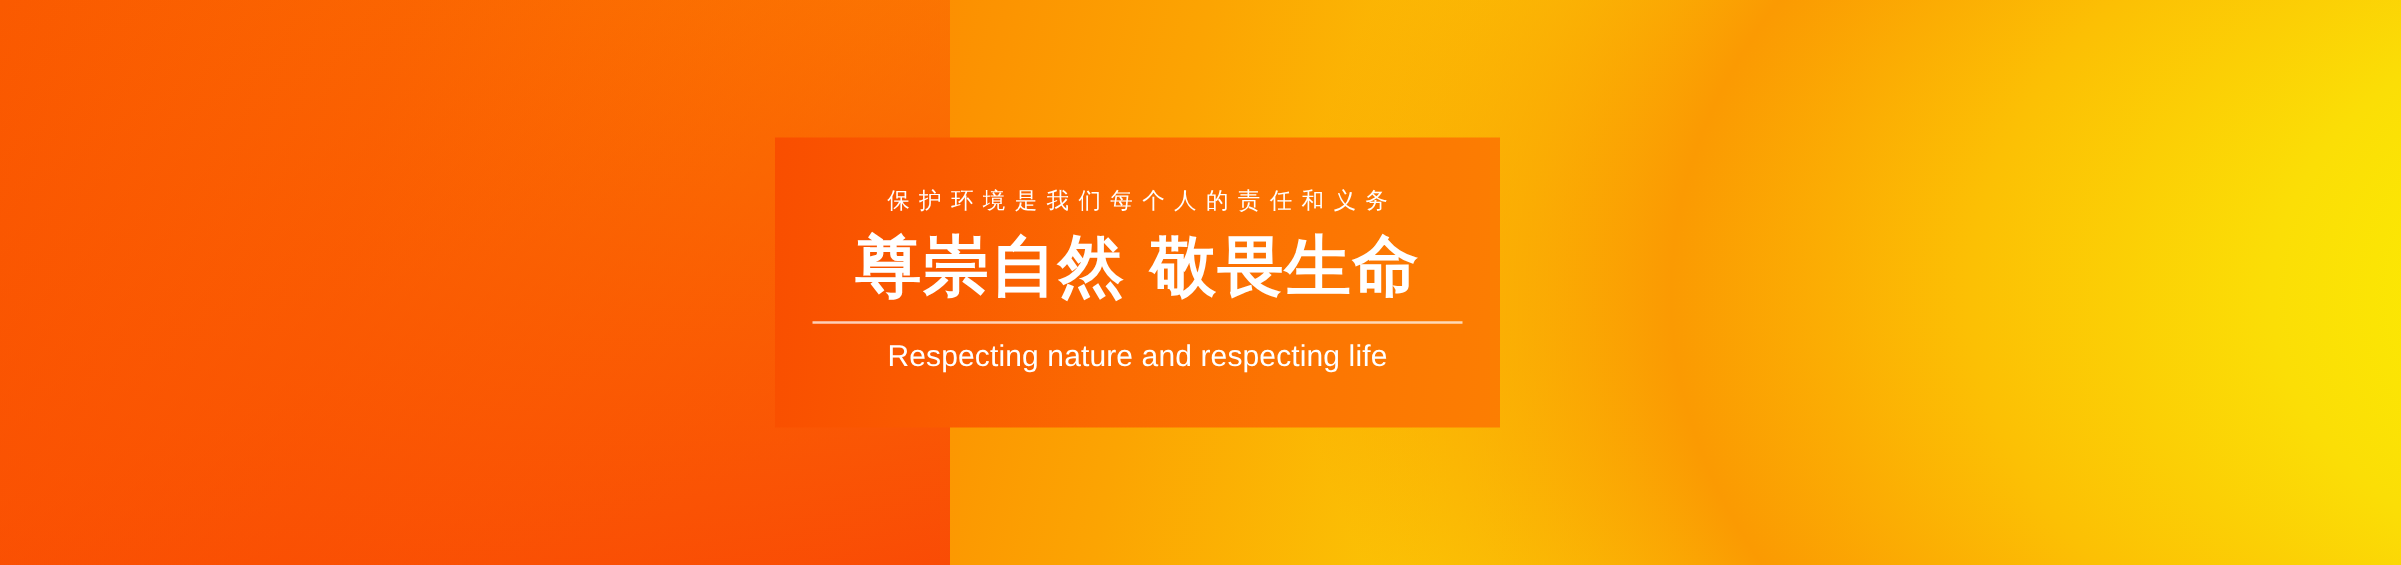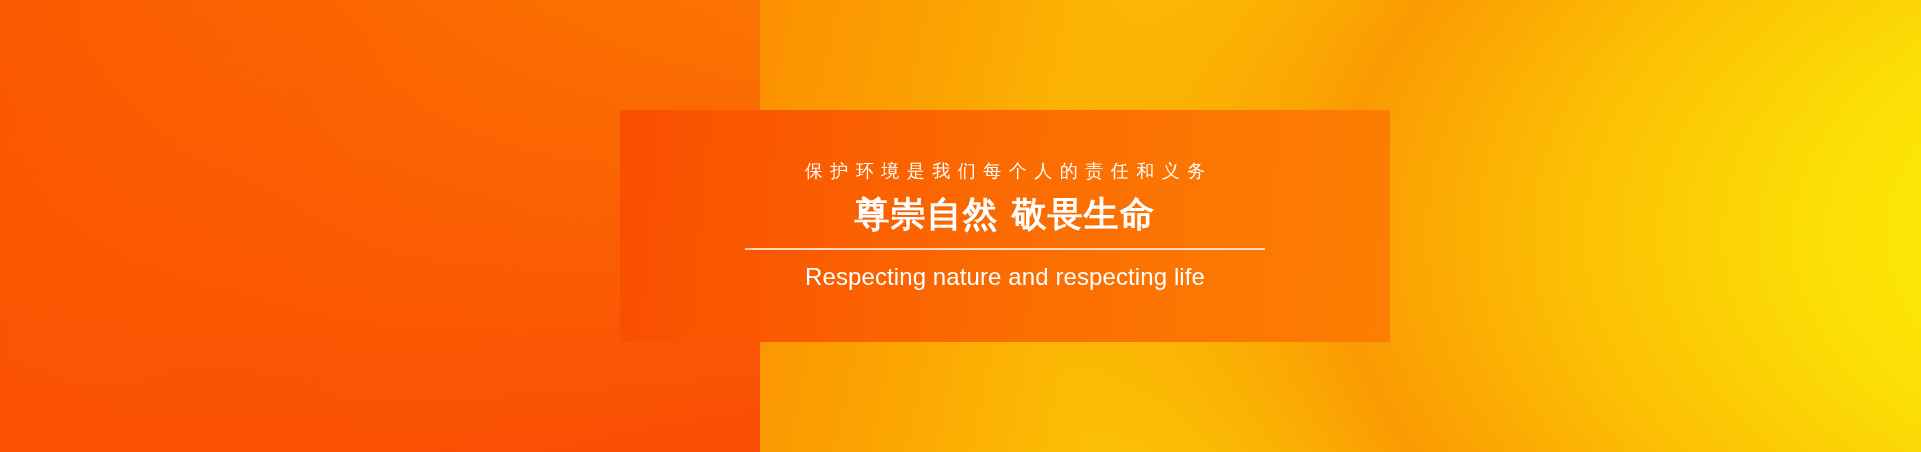--- a/index.html
+++ b/index.html
@@ -52,21 +52,21 @@
                   rgba(250,72,4,0.55) 55%,
                   rgba(249,62,6,0.85) 100%);
     pointer-events: none;
   }
 
   
   .slogan-panel {
     position: absolute;
     left: 620px;
     top: 110px;
-    width: 770px;
+    width: 580px;
     height: 232px;
     background: linear-gradient(95deg,
                   #F94E00 0%,
                   #FA5A00 22%,
                   #FB6A01 48%,
                   #FC7502 72%,
                   #FC7E02 100%);
     box-sizing: border-box;
     display: flex;
     flex-direction: column;
@@ -91,21 +91,21 @@
     white-space: nowrap;
     font-weight: 400;
     margin-bottom: 16px;
     text-align: center;
     font-family: "DejaVu Sans", "Liberation Sans", sans-serif;
   }
 
   
   .slogan-headline {
     color: #FFFFFF;
-    font-size: 35px;
+    font-size: 53px;
     line-height: 1.06;
     font-weight: 700;
     letter-spacing: 1px;
     white-space: nowrap;
     text-align: center;
     font-family: "DejaVu Sans", "Liberation Sans", sans-serif;
   }
 
   .slogan-divider {
     width: 520px;

